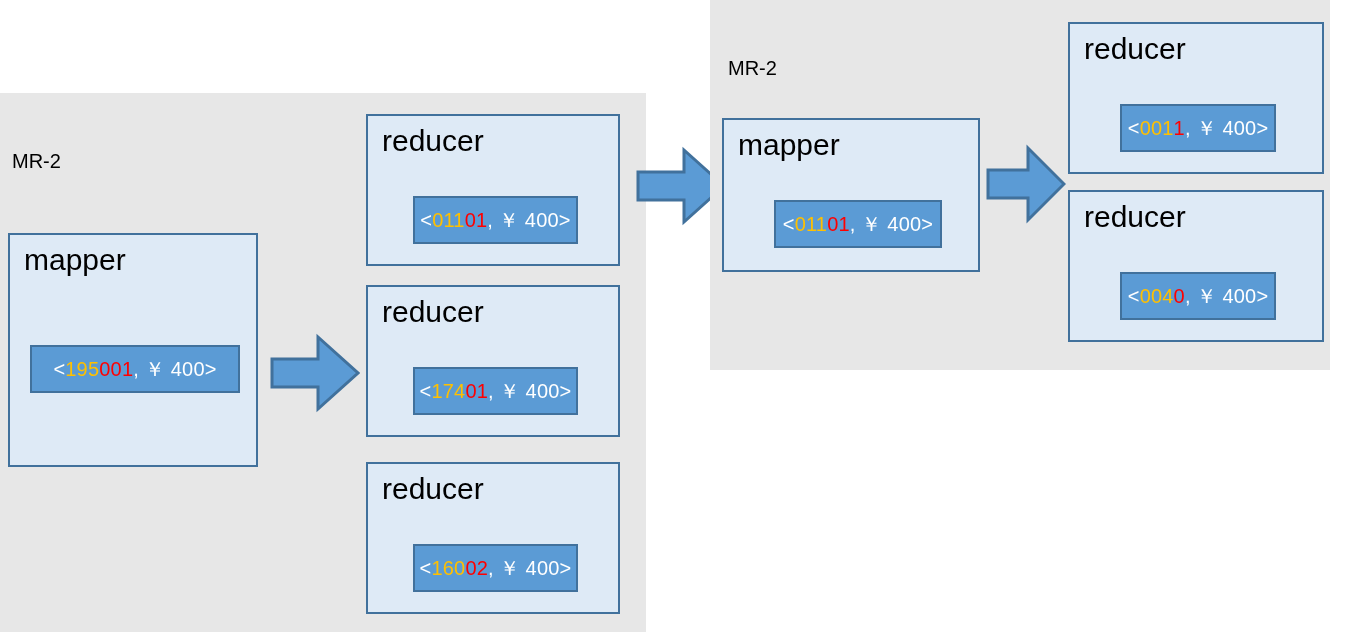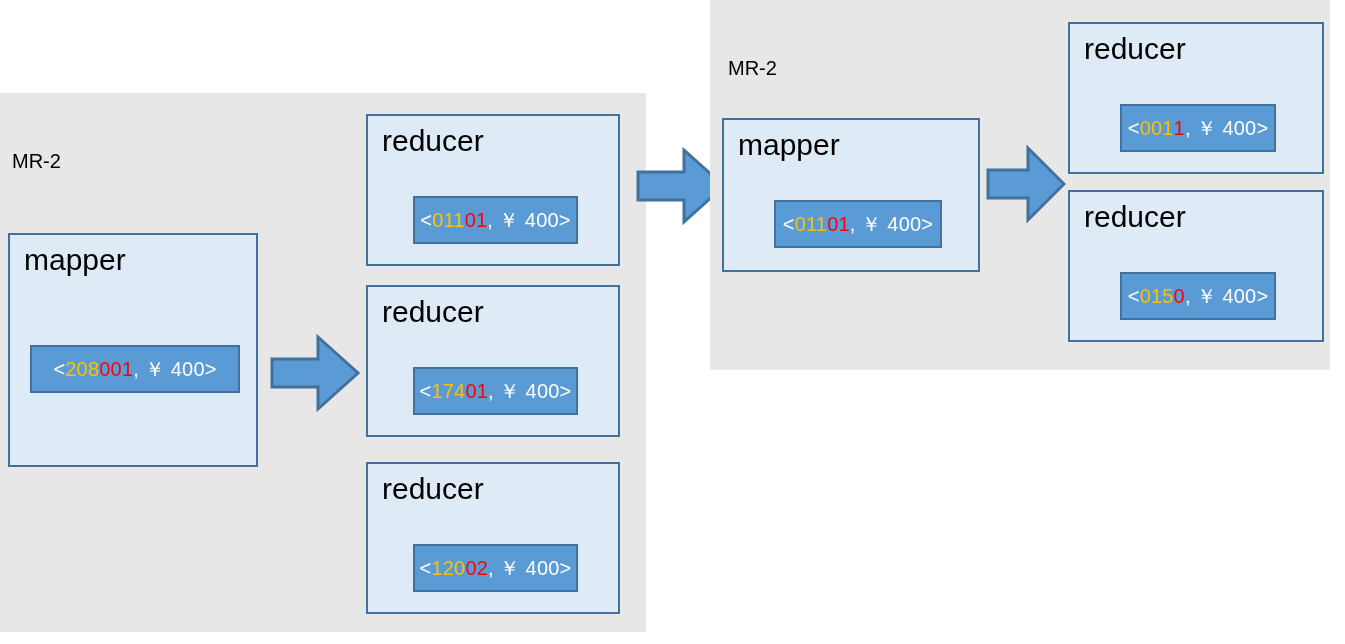--- a/index.html
+++ b/index.html
@@ -26,21 +26,21 @@
 <body>
 
 <div class="panel" style="left:0px;top:93px;width:646px;height:539px;">
   <div class="panel-label" style="left:12px;top:18px;">MR-2</div>
 </div>
 
 <div class="card" style="left:8px;top:233px;width:250px;height:234px;">
   <div class="card-title">mapper</div>
   <div class="kv" style="left:20px;top:110px;width:210px;height:48px;">
     <span class="w">&lt;</span>
-      <span class="y">208</span>
+      <span class="y">195</span>
       <span class="r">001</span>
       <span class="w">, ￥ 400&gt;</span>
   </div>
 </div>
 
 <div class="arrow" style="left:270px;top:333px;width:90px;height:80px;">
   <svg viewBox="0 0 90 80" preserveAspectRatio="none" aria-hidden="true">
     <polygon points="2,26 48,26 48,4 88,40 48,76 48,54 2,54" fill="#5b9bd5" stroke="#41719c" stroke-width="3" stroke-linejoin="miter"></polygon>
   </svg>
 </div>
@@ -62,21 +62,21 @@
       <span class="y">174</span>
       <span class="r">01</span>
       <span class="w">, ￥ 400&gt;</span>
   </div>
 </div>
 
 <div class="card" style="left:366px;top:462px;width:254px;height:152px;">
   <div class="card-title">reducer</div>
   <div class="kv" style="left:45px;top:80px;width:165px;height:48px;">
     <span class="w">&lt;</span>
-      <span class="y">120</span>
+      <span class="y">160</span>
       <span class="r">02</span>
       <span class="w">, ￥ 400&gt;</span>
   </div>
 </div>
 
 <div class="arrow" style="left:636px;top:146px;width:90px;height:80px;">
   <svg viewBox="0 0 90 80" preserveAspectRatio="none" aria-hidden="true">
     <polygon points="2,26 48,26 48,4 88,40 48,76 48,54 2,54" fill="#5b9bd5" stroke="#41719c" stroke-width="3" stroke-linejoin="miter"></polygon>
   </svg>
 </div>
@@ -108,17 +108,17 @@
       <span class="y">001</span>
       <span class="r">1</span>
       <span class="w">, ￥ 400&gt;</span>
   </div>
 </div>
 
 <div class="card" style="left:1068px;top:190px;width:256px;height:152px;">
   <div class="card-title">reducer</div>
   <div class="kv" style="left:50px;top:80px;width:156px;height:48px;">
     <span class="w">&lt;</span>
-      <span class="y">015</span>
+      <span class="y">004</span>
       <span class="r">0</span>
       <span class="w">, ￥ 400&gt;</span>
   </div>
 </div>
 
 </body></html>

